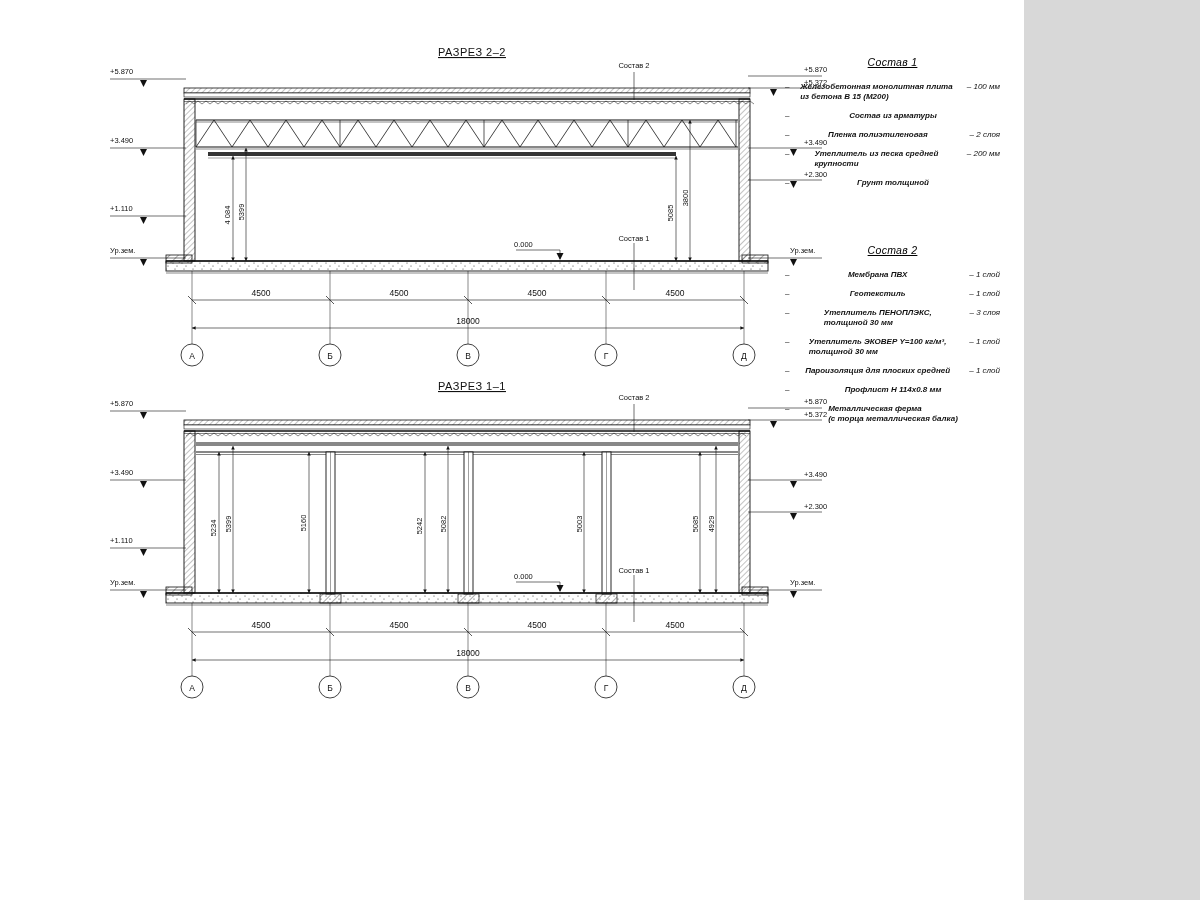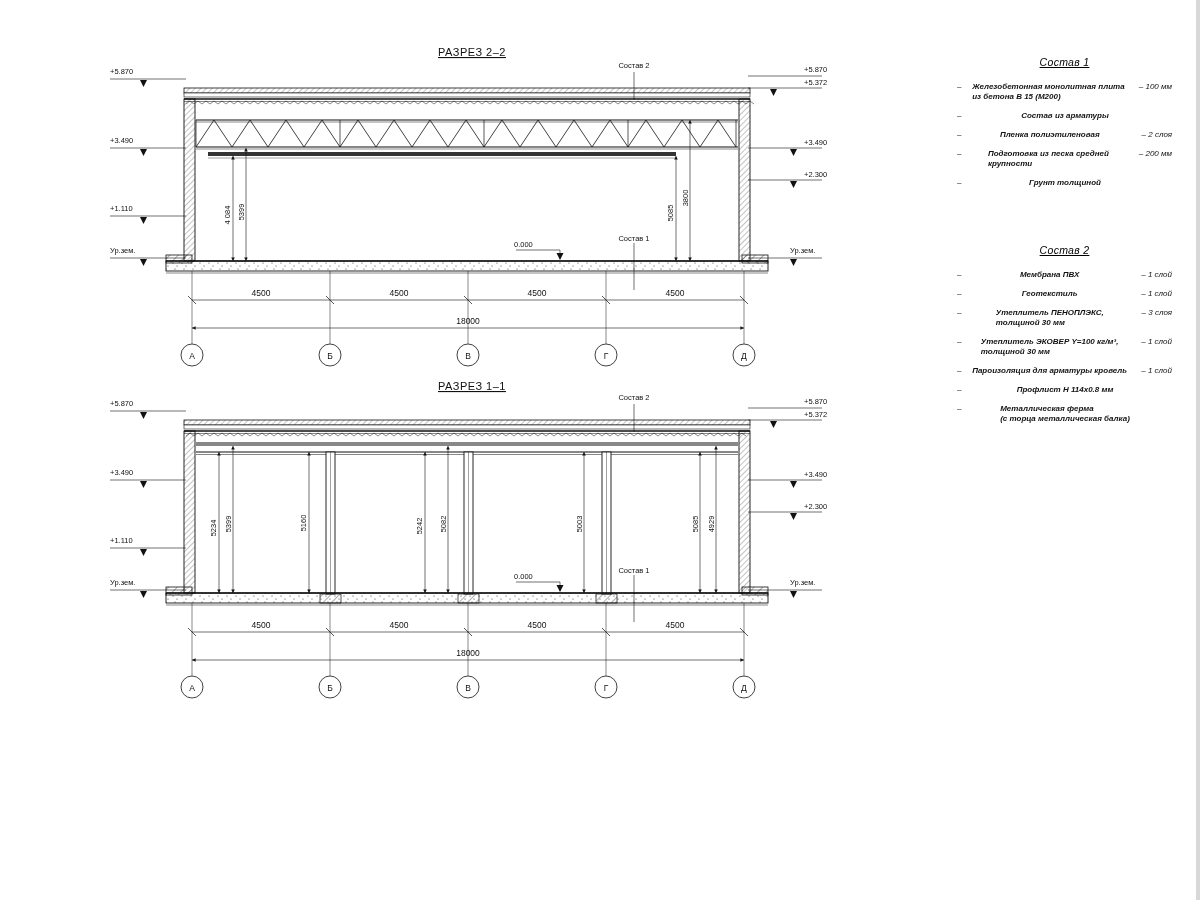--- a/index.html
+++ b/index.html
@@ -1,18 +1,18 @@
 <!DOCTYPE html>
 <html><head>
 <meta charset="utf-8">
 <style>
   html,body{margin:0;padding:0;background:#d8d8d8;}
   body{font-family:"Liberation Sans", sans-serif;}
   #sheet{
-    position:relative;width:1196px;height:900px;background:#ffffff;overflow:hidden;
+    position:relative;width:1024px;height:900px;background:#ffffff;overflow:hidden;
   }
   .drawing{position:absolute;inset:0;}
   svg{display:block;}
   .t{font-family:"Liberation Sans", sans-serif;fill:#111;}
   .lbl{font-size:8.5px;}
   .lbl-sm{font-size:7.5px;}
   .title{font-size:11px;letter-spacing:.5px;}
   .specs{position:absolute;right:24px;top:56px;width:215px;}
   .spec-block{margin-bottom:42px;}
   .spec-head{text-align:center;font-size:10.5px;font-style:italic;text-decoration:underline;margin-bottom:14px;letter-spacing:.3px;}
@@ -362,21 +362,21 @@
         <span class="name">Состав из арматуры</span>
         <span class="val"></span>
       </div>
       <div class="spec-row">
         <span class="dash">–</span>
         <span class="name">Пленка полиэтиленовая</span>
         <span class="val">– <span>2 слоя</span></span>
       </div>
       <div class="spec-row">
         <span class="dash">–</span>
-        <span class="name">Подготовка из песка средней
+        <span class="name">Утеплитель из песка средней
 крупности</span>
         <span class="val">– <span>200 мм</span></span>
       </div>
       <div class="spec-row">
         <span class="dash">–</span>
         <span class="name">Грунт толщиной</span>
         <span class="val"></span>
       </div>
     </div>
 
@@ -399,21 +399,21 @@
         <span class="val">– <span>3 слоя</span></span>
       </div>
       <div class="spec-row">
         <span class="dash">–</span>
         <span class="name">Утеплитель ЭКОВЕР Y=100 кг/м³,
 толщиной 30 мм</span>
         <span class="val">– <span>1 слой</span></span>
       </div>
       <div class="spec-row">
         <span class="dash">–</span>
-        <span class="name">Пароизоляция для арматуры кровель</span>
+        <span class="name">Пароизоляция для плоских средней</span>
         <span class="val">– <span>1 слой</span></span>
       </div>
       <div class="spec-row">
         <span class="dash">–</span>
         <span class="name">Профлист Н 114х0.8 мм</span>
         <span class="val"></span>
       </div>
       <div class="spec-row">
         <span class="dash">–</span>
         <span class="name">Металлическая ферма

